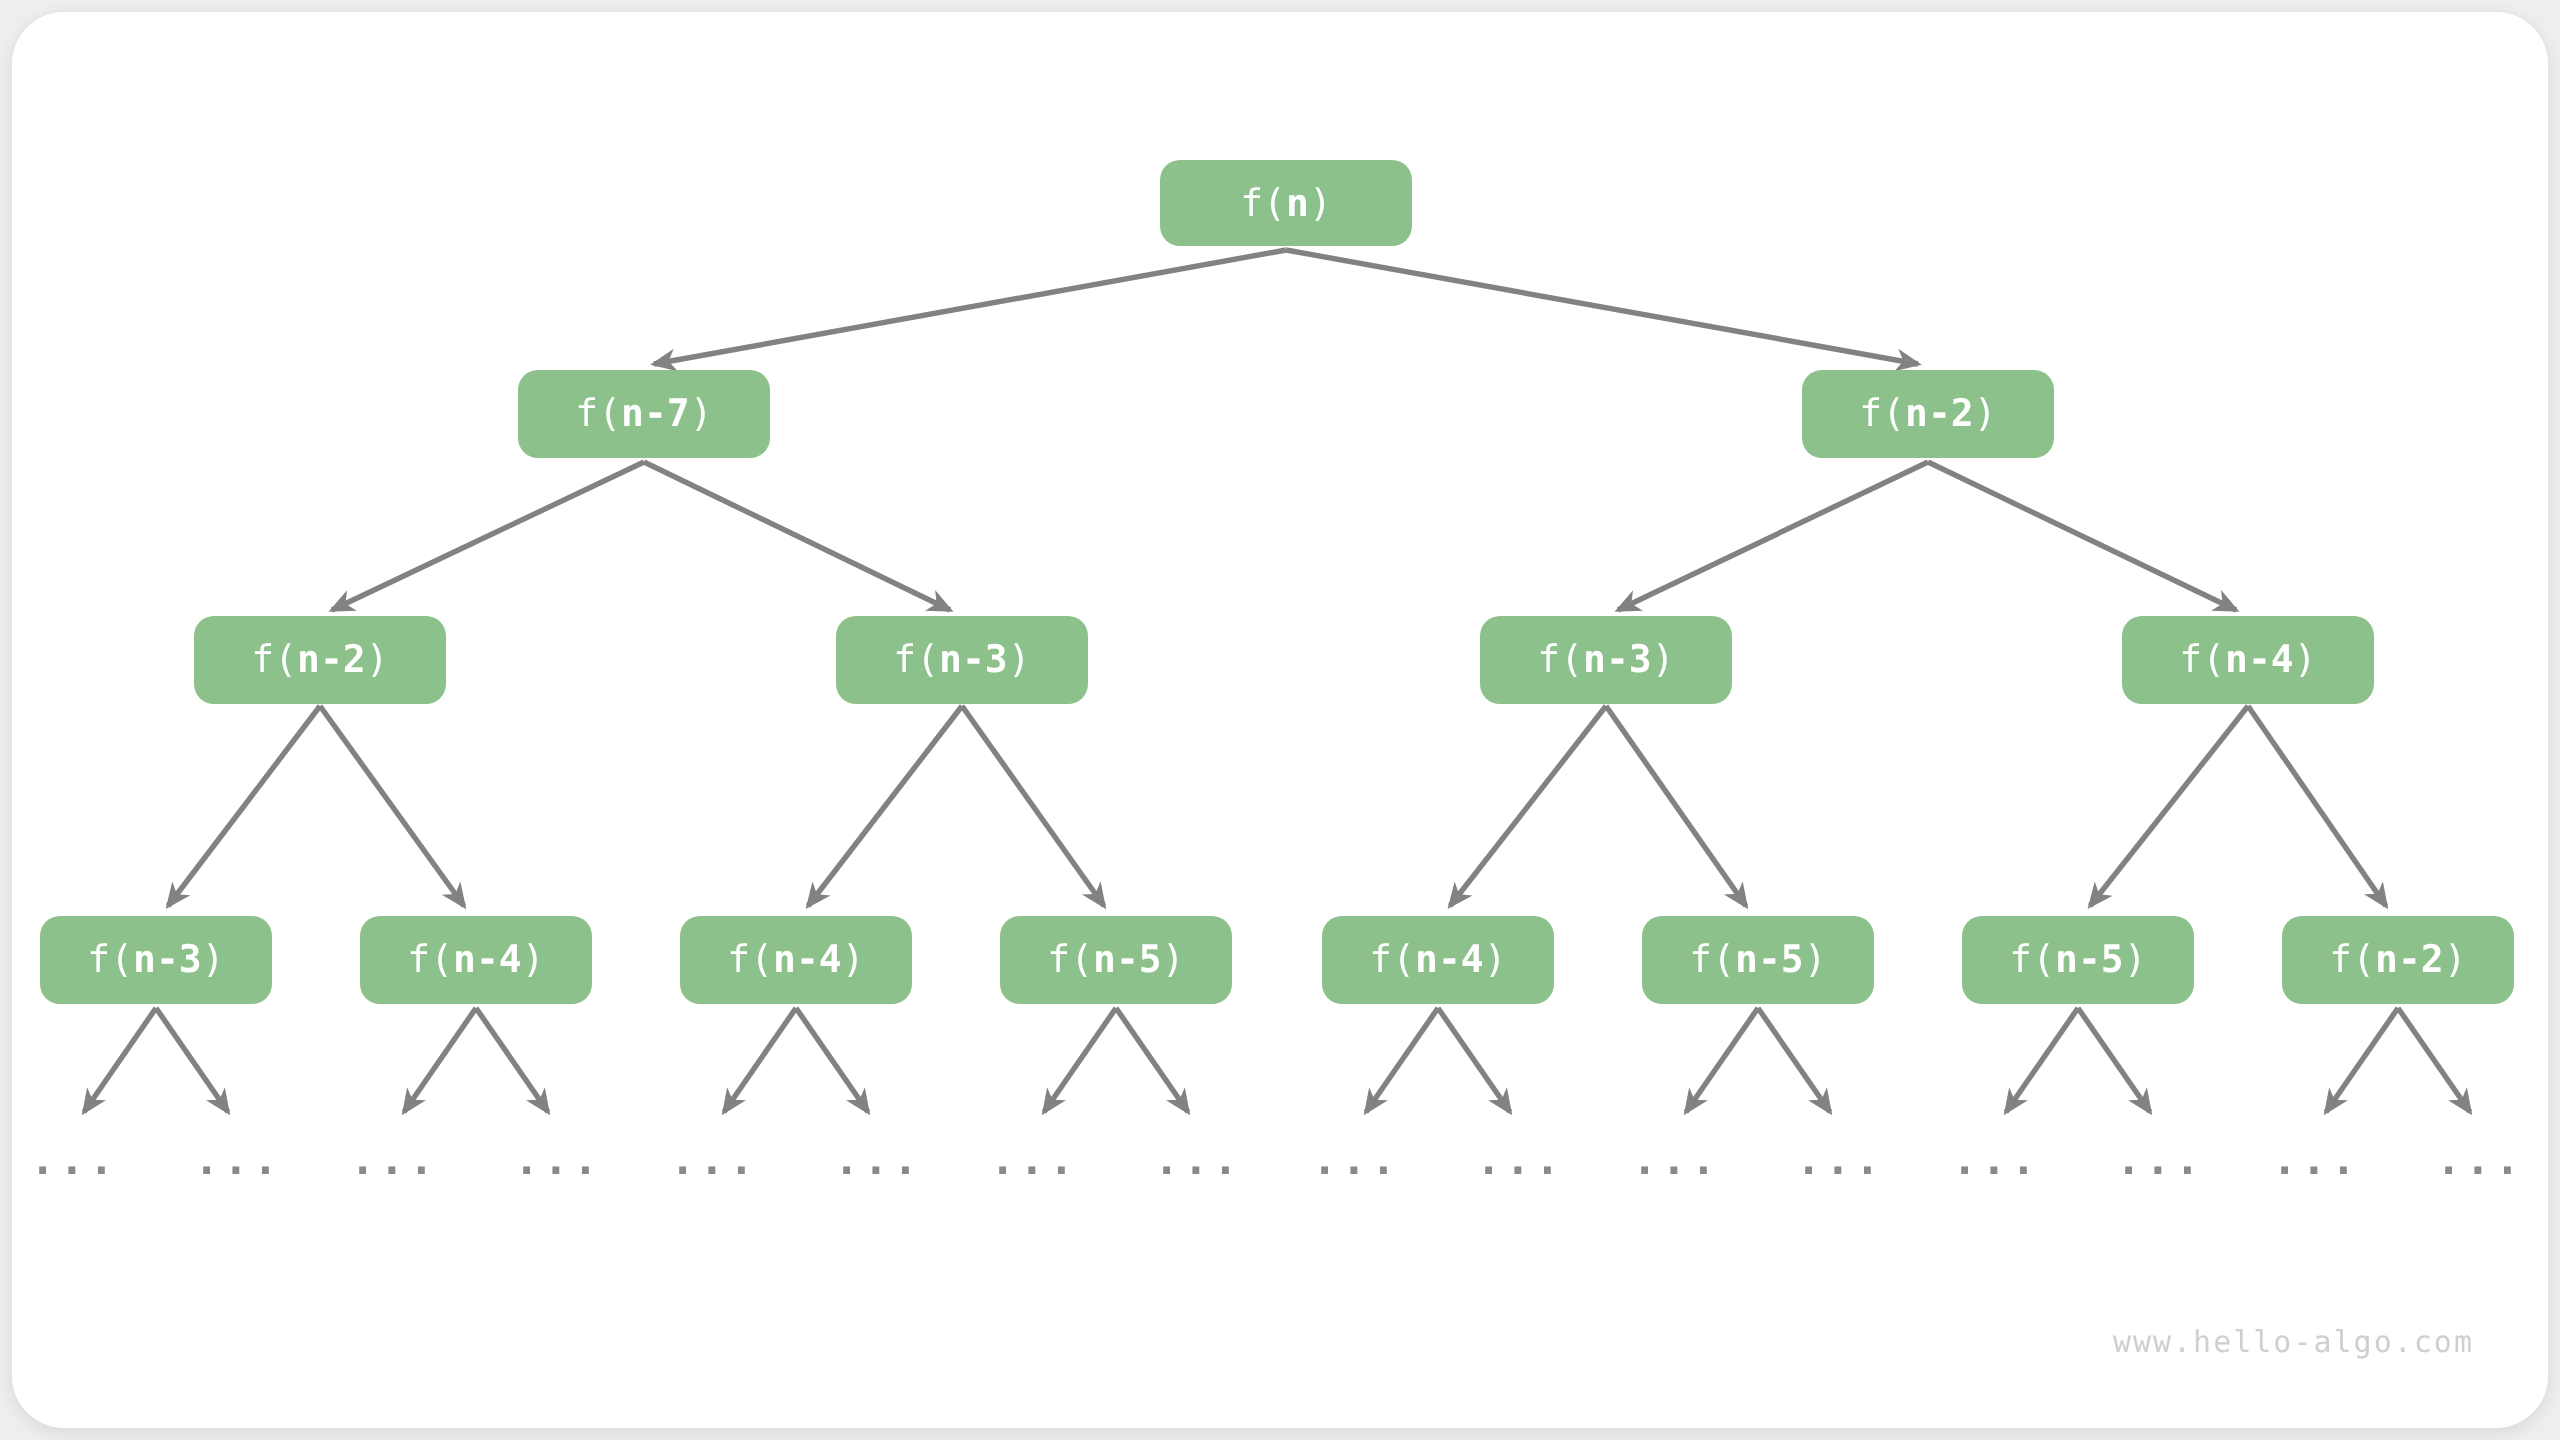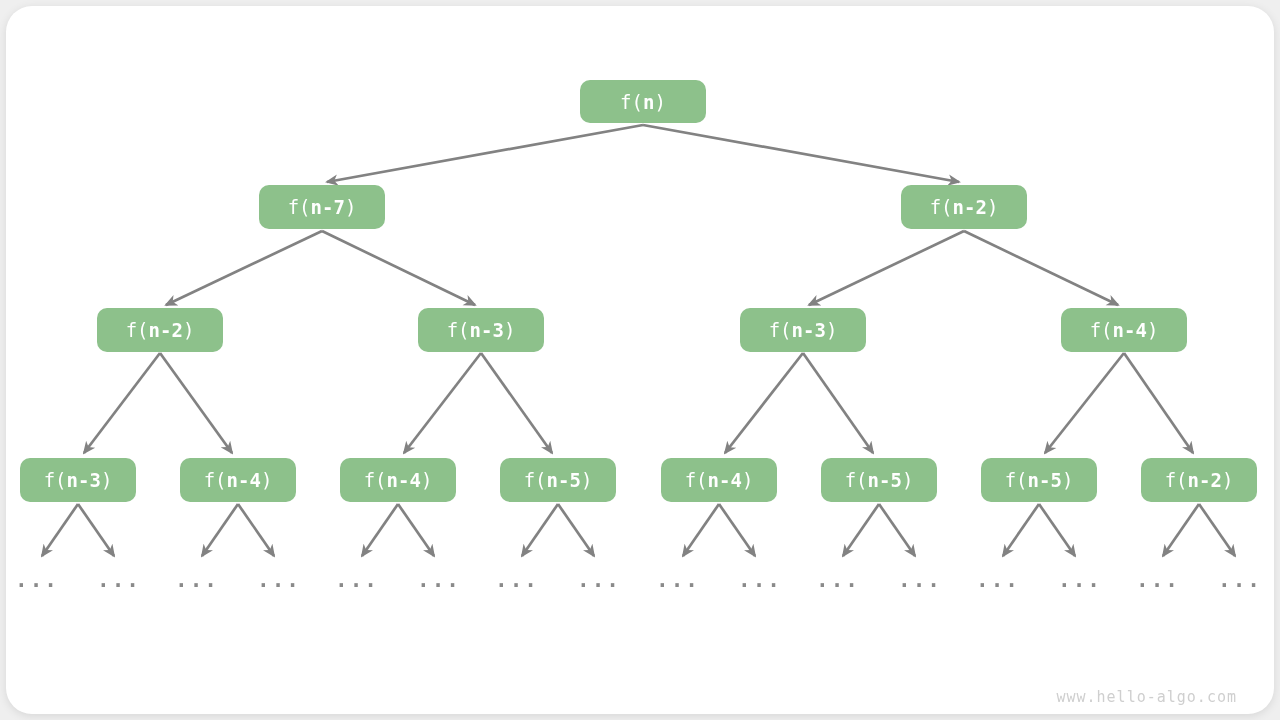--- a/index.html
+++ b/index.html
@@ -57,21 +57,21 @@
     top: 568px;
     transform: translateX(-50%);
     color: var(--dots-color);
     font-size: 21px;
     font-weight: 700;
     letter-spacing: 2px;
   }
   .watermark {
     position: absolute;
     right: 43px;
-    bottom: 14px;
+    bottom: 40px;
     font-size: 15px;
     letter-spacing: 1px;
     color: var(--watermark-color);
     text-align: right;
   }
 </style>
 </head>
 <body>
 
 <div class="stage">

